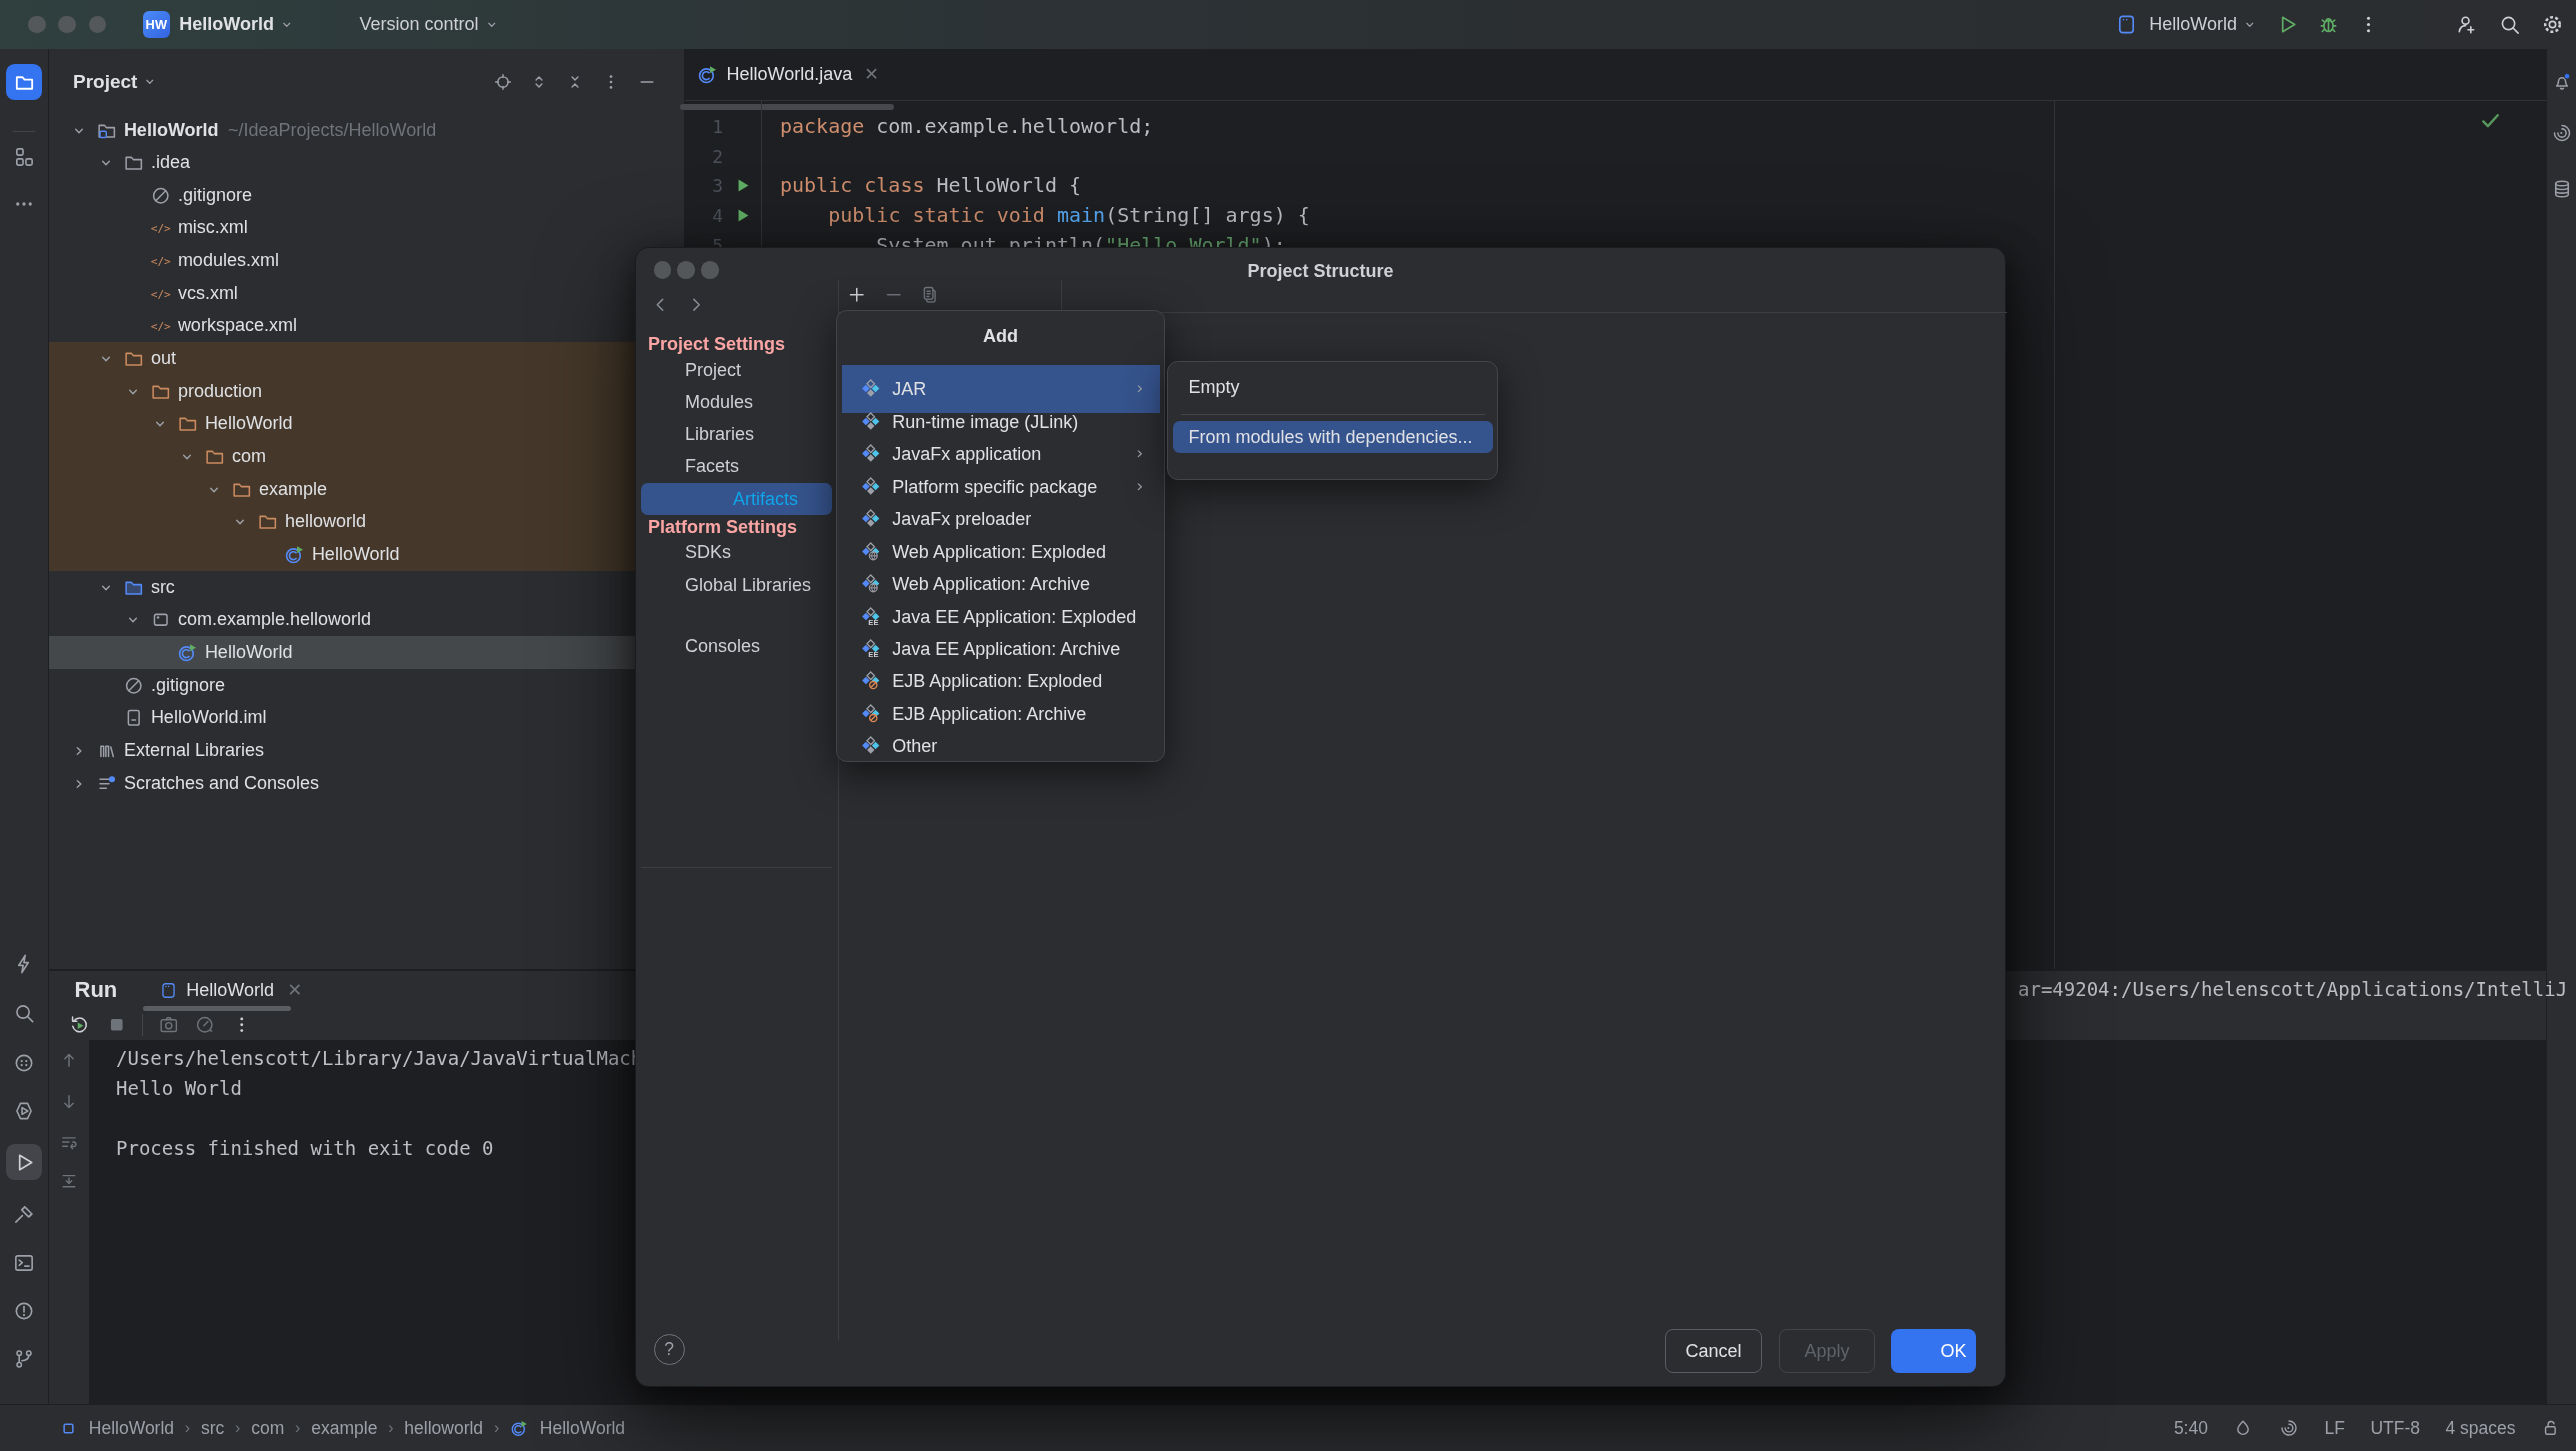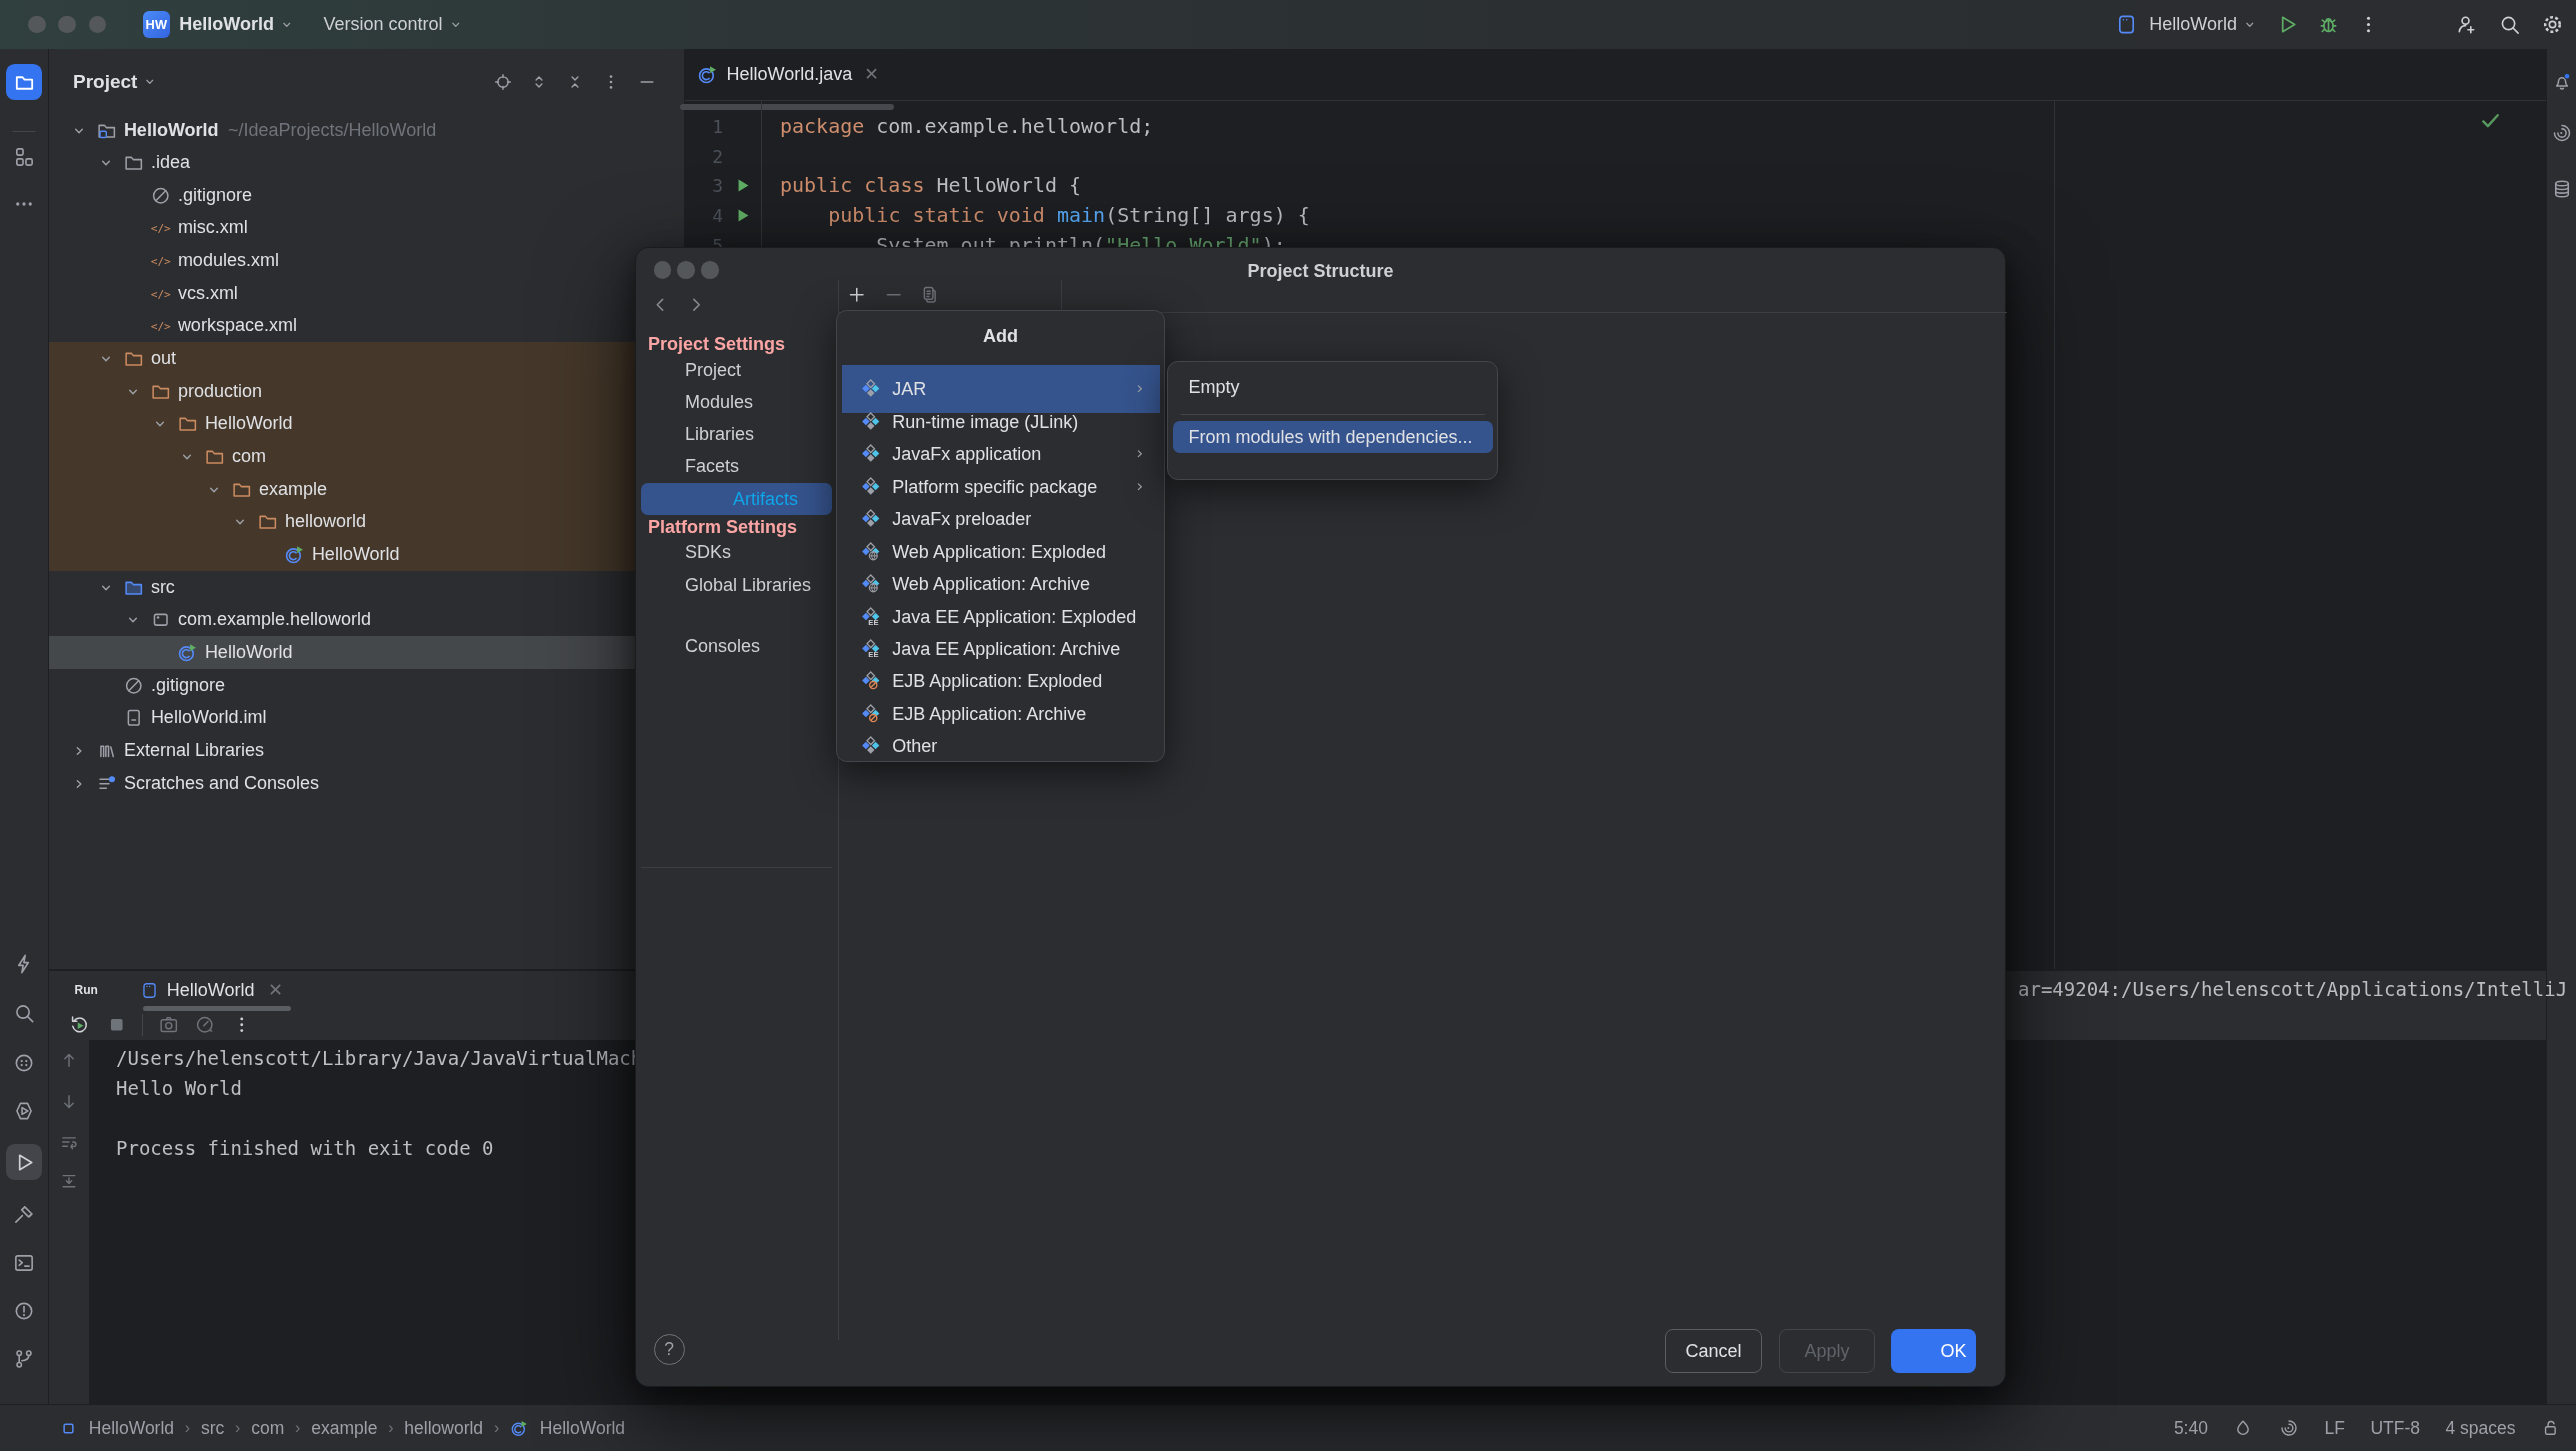--- a/index.html
+++ b/index.html
@@ -18,21 +18,21 @@
   .tl { width:17.5px; height:17.5px; border-radius:50%; background:#55585a; margin-right:12.8px; }
   #hwBadge { width:27px; height:27px; border-radius:6px; margin:0 9.4px 0 24px;
     background:linear-gradient(135deg,#4a8cf7,#3463e0); color:#fff; font-weight:700;
     font-size:12.8px; display:flex; align-items:center; justify-content:center; letter-spacing:0.3px;}
   .tbText { font-size:18px; color:#dfe1e5; font-weight:600; }
   .tbText2 { font-size:18px; color:#ced0d6; font-weight:400; }
   .chev { width:17.5px; height:17.5px; color:#9da0a8; margin-left:4px; }
   #tbRight { position:absolute; right:12px; top:0; height:49px; display:flex; align-items:center; gap:17.5px; }
   .tbIc { width:23px; height:23px; color:#ced0d6; cursor:pointer; }
   .tbIc.green { color:#5fad65; }
-  .gapL { margin-left:28px; }
+  .gapL { margin-left:64px; }
 
   
   #leftRail { left:0; top:49px; width:49px; height:1355px; background:#2b2d30; border-right:0.7px solid #1e1f22; }
   #rightRail { right:0; top:49px; width:30px; height:1355px; background:#2b2d30; border-left:0.7px solid #1e1f22; }
   .railIc { position:absolute; left:50%; transform:translate(-50%,-50%); width:23px; height:23px; color:#9da0a8; }
   .railBox { position:absolute; left:50%; transform:translate(-50%,-50%); width:36px; height:36px; border-radius:8.7px;
     display:flex; align-items:center; justify-content:center; }
   .railBox.active-blue { background:var(--accent); color:#fff; }
   .railBox.active-gray { background:#43454a; color:#ced0d6; }
   .railDiv { position:absolute; left:50%; transform:translateX(-50%); width:23px; height:1.3px; background:#43454a; }
@@ -66,21 +66,21 @@
   .lnum { width:38px; text-align:right; color:#4b5059; font-size:18px; flex:none; }
   .lrun { width:38px; display:flex; align-items:center; justify-content:center; flex:none; }
   .lrun .ic { width:19px; height:19px; }
   .ctext { margin-left:19px; white-space:pre; }
   #gutterLine { position:absolute; left:76px; top:52px; width:0.7px; height:868px; background:#313438; }
   .kw { color:var(--kw); } .pl { color:#bcbec4; } .fn { color:var(--fn); } .str { color:#6aab73; }
 
   
   #runPanel { left:49px; top:970px; width:2497px; height:435px; background:#2b2d30; border-top:0.7px solid #1e1f22; }
   #runHeader { position:absolute; left:0; top:0; height:38px; display:flex; align-items:center; }
-  #runLabel { font-size:12px; font-weight:700; margin-left:25.5px; }
+  #runLabel { font-size:22px; font-weight:700; margin-left:25.5px; }
   #runTab { display:flex; align-items:center; gap:8px; margin-left:42px; font-size:18px; color:#dfe1e5; cursor:pointer; }
   #runTabUnderline { position:absolute; left:94px; top:35px; width:148px; height:5.4px; border-radius:2.7px; background:#5a5e63; }
   #runTools { position:absolute; left:20px; top:39px; height:30px; display:flex; align-items:center; gap:15px; }
   .runIc { width:21.5px; height:21.5px; color:#6f737a; cursor:pointer; }
   .runIc.bright { color:#ced0d6; }
   .vdiv { width:0.7px; height:21.5px; background:#43454a; }
   #console { position:absolute; left:40px; top:69px; right:0; bottom:0; background:#1e1f22; }
   #consoleGutter { position:absolute; left:0px; top:69px; width:40px; bottom:0; background:#2b2d30; }
   .cgIc { position:absolute; left:50%; transform:translate(-50%,-50%); width:20px; height:20px; color:#6f737a; cursor:pointer; }
   .conLine { position:absolute; left:27px; height:30px; display:flex; align-items:center; white-space:pre;

